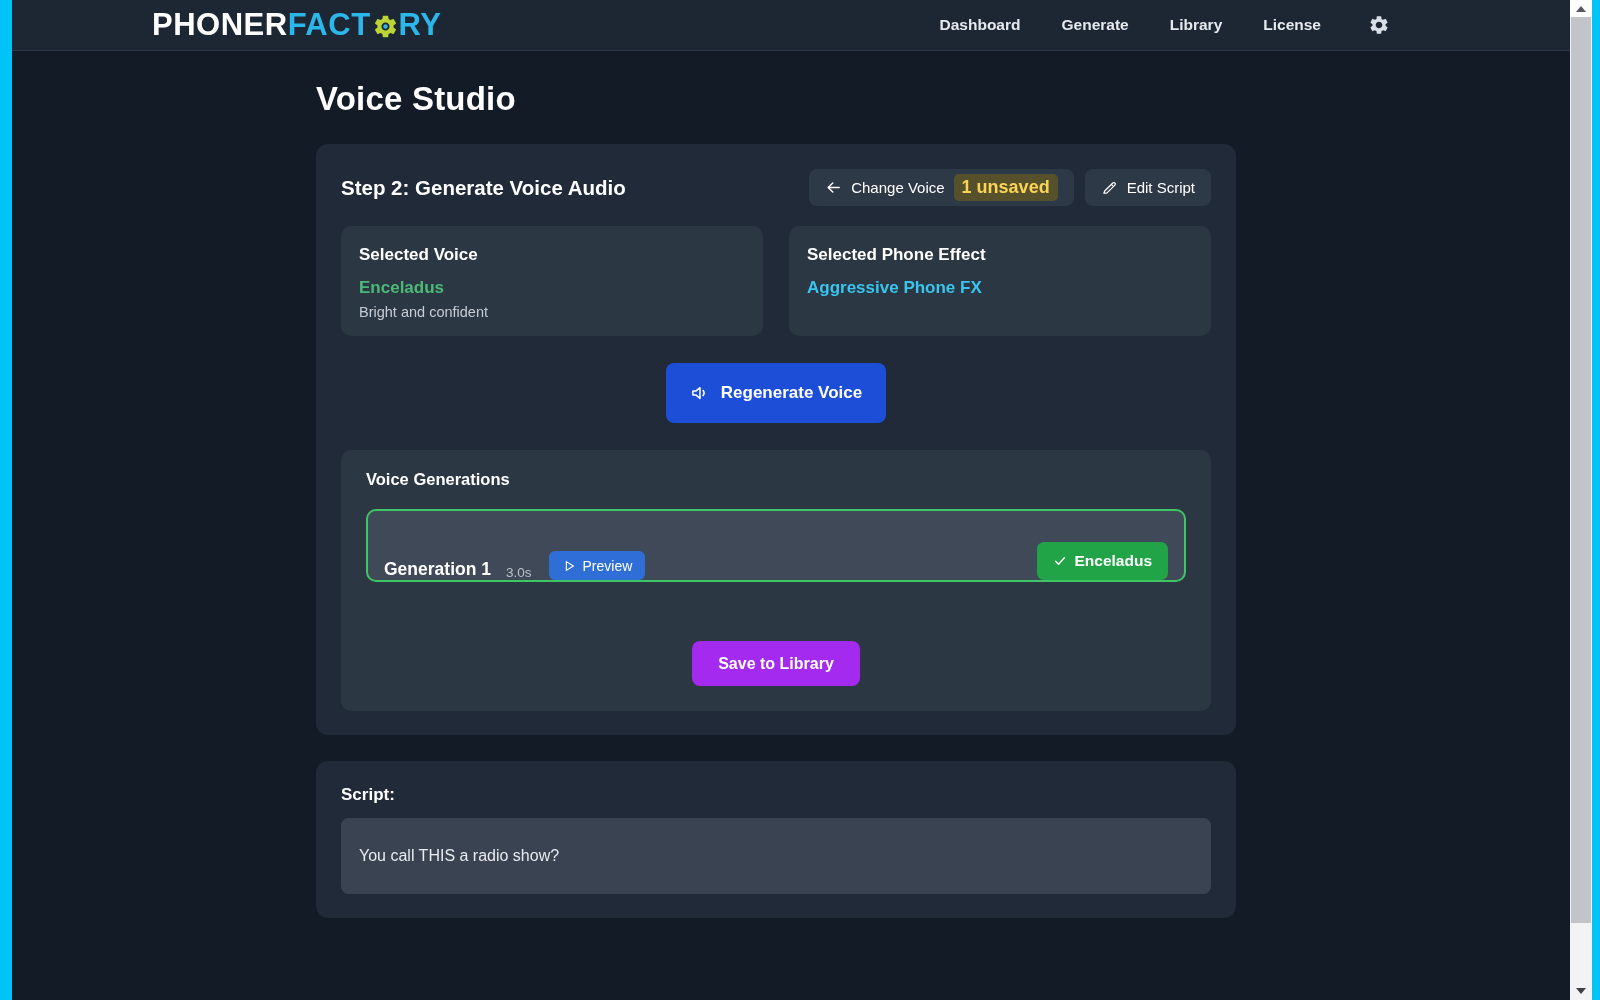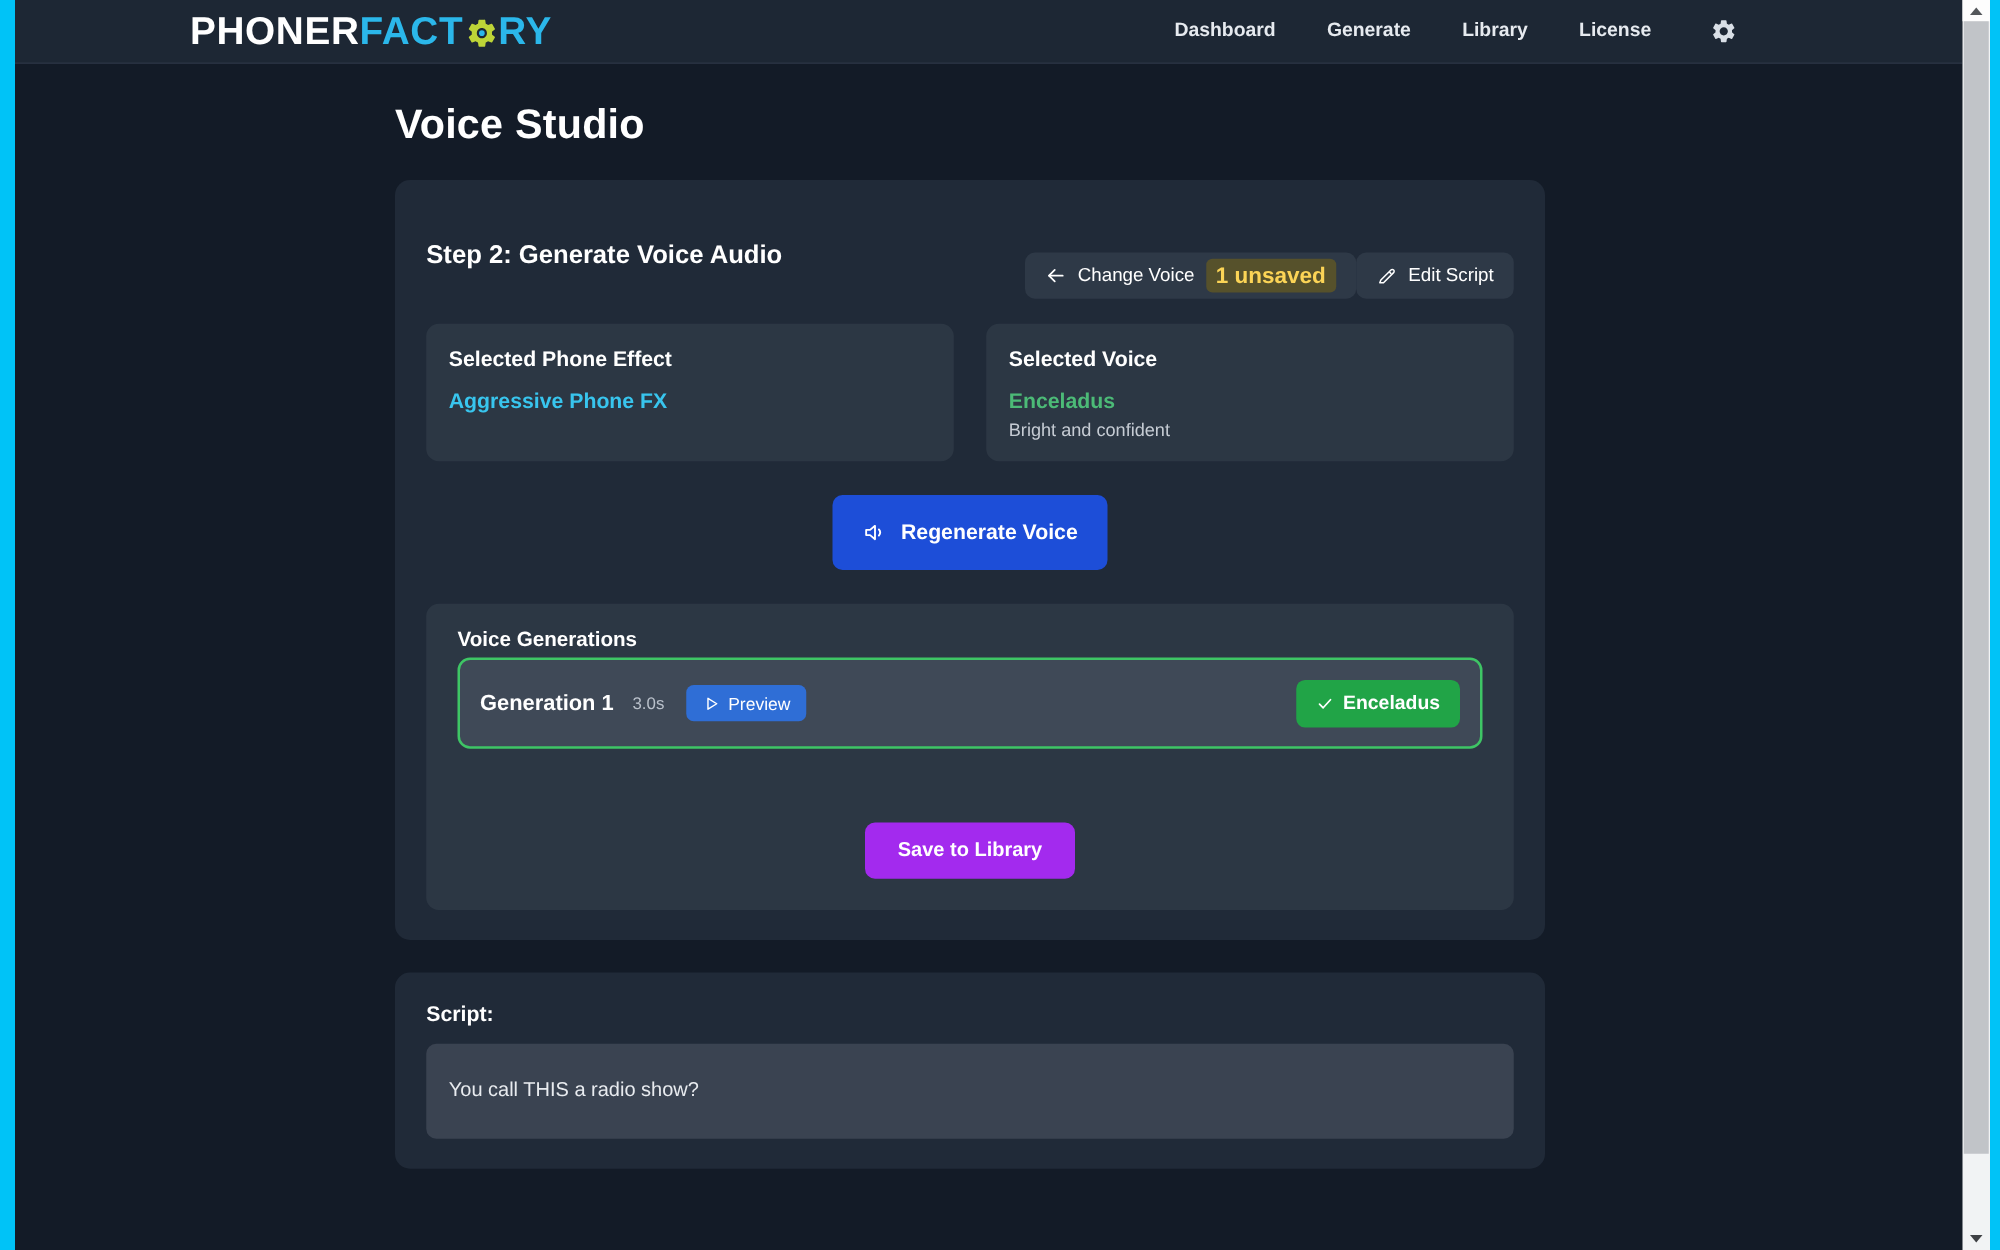--- a/index.html
+++ b/index.html
@@ -45,21 +45,21 @@
 
   
   .main { padding:29px 0 0 304px; }
   .page-title { margin:0 0 26px 0; color:#ffffff; font-size:33px; font-weight:800; letter-spacing:.2px; }
 
   .card { width:920px; background:#202a38; border-radius:12px; }
   .step-card { padding:25px 25px 24px 25px; margin-bottom:26px; }
 
   .step-header { display:flex; align-items:center; justify-content:space-between; }
   .step-title { margin:0; color:#ffffff; font-size:20.5px; font-weight:700; }
-  .header-actions { display:flex; align-items:flex-start; gap:0;margin-top:33px; }
+  .header-actions { display:flex; align-items:flex-start; gap:11px; }
   .btn { border:none; cursor:pointer; font-family:"Liberation Sans", sans-serif; }
   .btn-secondary {
     background:#2e3947; color:#ffffff; height:37px; border-radius:8px;
     padding:0 16px; font-size:15px; display:inline-flex; align-items:center; gap:9px;
   }
   .badge { background:#56512b; color:#fbd456; font-size:18px; font-weight:700;
            padding:3px 8px; border-radius:5px; }
   .icon-16 { width:17px; height:17px; }
 
   .selection-row { display:flex; gap:26px; margin-top:20px; }
@@ -73,23 +73,23 @@
   .regen-wrap { display:flex; justify-content:center; margin:27px 0; }
   .btn-regenerate {
     background:#1d4ed8; color:#ffffff; height:60px; padding:0 24px; border-radius:8px;
     font-size:17px; font-weight:700; display:inline-flex; align-items:center; gap:11px;
   }
   .icon-20 { width:20px; height:20px; }
 
   .generations-panel { background:#2c3744; border-radius:10px; padding:20px 25px 25px 25px; }
   .generations-title { margin:0; color:#ffffff; font-size:16.5px; font-weight:600; }
   .generation-row {
-    margin-top:4px; height:73px; background:#3f4957;
+    margin-top:20px; height:73px; background:#3f4957;
     border:2px solid #3ec565; border-radius:10px;
-    display:flex; align-items:center; padding:0 16px;
+    display:flex; align-items:flex-end; padding:0 16px;
   }
   .gen-name { color:#ffffff; font-size:17.5px; font-weight:700; }
   .gen-duration { color:#b9c0ca; font-size:13.5px; margin-left:15px; }
   .btn-preview {
     background:#2f6ed6; color:#ffffff; height:29px; padding:0 13px; border-radius:6px;
     font-size:14px; display:inline-flex; align-items:center; gap:7px; margin-left:17px;
   }
   .icon-14 { width:14px; height:14px; }
   .btn-selected {
     background:#21a447; color:#ffffff; height:38px; padding:0 16px; border-radius:7px;
@@ -157,27 +157,27 @@
               <path d="M4 20h4.2L19.6 8.6a2.12 2.12 0 0 0-3-3L5.2 17 4 20z"></path>
                 <path d="M14.6 7.6 17 10"></path>
             </svg>
             <span>Edit Script</span>
           </button>
         </div>
       </div>
 
       <div class="selection-row">
         <div class="subcard">
-          <h3 class="subcard-title">Selected Phone Effect</h3>
-          <div class="subcard-value value-cyan">Aggressive Phone FX</div>
-        </div>
-        <div class="subcard">
           <h3 class="subcard-title">Selected Voice</h3>
           <div class="subcard-value value-green">Enceladus</div>
           <div class="subcard-desc">Bright and confident</div>
+        </div>
+        <div class="subcard">
+          <h3 class="subcard-title">Selected Phone Effect</h3>
+          <div class="subcard-value value-cyan">Aggressive Phone FX</div>
         </div>
       </div>
 
       <div class="regen-wrap">
         <button class="btn btn-regenerate">
           <svg class="icon-20" viewBox="0 0 24 24" fill="none" stroke="#ffffff" stroke-width="1.8" stroke-linecap="round" stroke-linejoin="round">
             <path d="M3.5 9.5v5h3.8l4.7 3.9V5.6L7.3 9.5H3.5z"></path>
             <path d="M15.7 9a4.6 4.6 0 0 1 0 6"></path>
           </svg>
           <span>Regenerate Voice</span>

